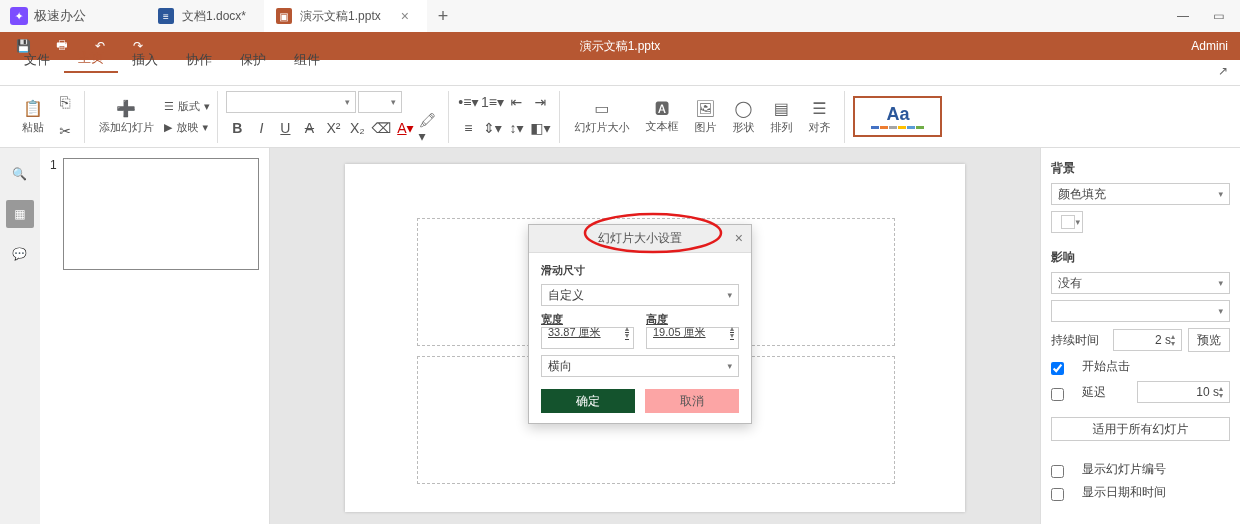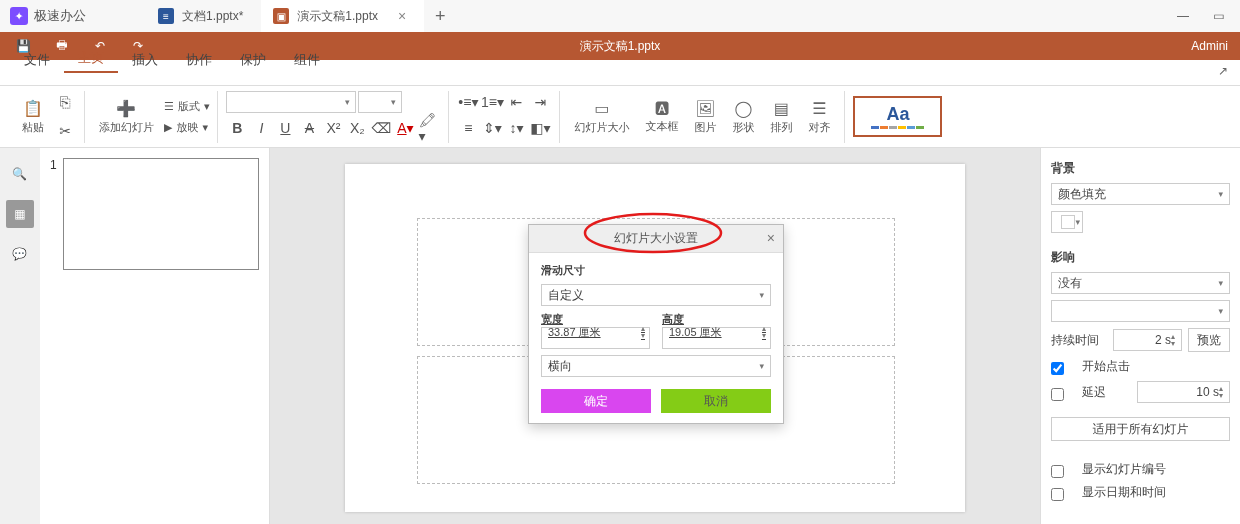--- a/index.html
+++ b/index.html
@@ -70,52 +70,52 @@
     .rp-row { display: flex; gap: 6px; align-items: center; }
     .rp-input { flex: 1; height: 22px; border: 1px solid #ccc; padding: 0 6px; display: flex; align-items: center; justify-content: flex-end; background: #fff; }
     .rp-btn { height: 24px; border: 1px solid #ccc; display: flex; align-items: center; justify-content: center; cursor: pointer; background: #fff; }
     .rp-check { display: flex; align-items: flex-end; gap: 18px; }
     .rp-check input { width: 13px; height: 13px; }
     .color-box { width: 32px; height: 22px; border: 1px solid #ccc; display: flex; align-items: center; justify-content: flex-end; padding: 0 2px;}
     .color-swatch{ width:14px; height:14px; background:#fff; border:1px solid #ccc;}
     .caret{ font-size:9px; color:#777; }
 
     
-    .dialog { position: absolute; left: 528px; top: 224px; width: 256px; background: #fff; border: 1px solid #bbb; box-shadow: 0 4px 12px rgba(0,0,0,.2); z-index: 50; }
+    .dialog { position: absolute; left: 528px; top: 224px; width: 224px; background: #fff; border: 1px solid #bbb; box-shadow: 0 4px 12px rgba(0,0,0,.2); z-index: 50; }
     .dlg-head { height: 28px; background: #eee; display: flex; align-items: center; justify-content: center; position: relative; font-size: 12px; color: #555; border-bottom: 1px solid #ddd; }
     .dlg-close { position: absolute; right: 8px; top: 5px; cursor: pointer; color: #777; font-size: 14px; }
     .dlg-body { padding: 10px 12px; display: flex; flex-direction: column; gap: 6px; font-size: 12px; color: #444; }
     .dlg-label { font-weight: bold; font-size: 11px; }
     .dlg-select { height: 22px; border: 1px solid #ccc; display: flex; align-items: center; padding: 0 6px; justify-content: space-between; }
     .dlg-2col { display: flex; gap: 12px; text-decoration: underline; }
     .dlg-col { flex: 1; }
     .dlg-spin { height: 22px; border: 1px solid #ccc; display: flex; align-items: center; padding: 0 4px 12px 6px; justify-content: space-between; font-size: 11px; }
     .spin-btns { display: flex; flex-direction: column; line-height: 7px; font-size: 8px; color: #777; align-items:center; }
     .dlg-buttons { display: flex; gap: 10px; margin-top: 6px; }
     .dlg-buttons button { flex: 1; height: 24px; border: none; cursor: pointer; font-size: 12px; }
-    .btn-ok { background: #d946ef; color: #fff; }
-    .btn-cancel { background: #84cc16; color: #555; }
+    .btn-ok { background: #14532d; color: #fff; }
+    .btn-cancel { background: #fca5a5; color: #555; }
 
     
     .annot-ellipse { position: absolute; left: 580px; top: 210px; width: 146px; height: 46px; z-index: 60; pointer-events: none; }
     .annot-ellipse svg { width: 100%; height: 100%; }
 
   </style>
 </head>
 <body>
 
 <div class="titlebar">
   <div class="app-brand">
     <div class="app-logo">✦</div>
     <span class="app-name">极速办公</span>
   </div>
   <div class="file-tabs">
     <div class="file-tab inactive">
       <span class="file-tab-icon" style="background:#2b579a">≡</span>
-      <span>文档1.pptx*</span>
+      <span>文档1.docx*</span>
     </div>
     <div class="file-tab active">
       <span class="file-tab-icon" style="background:#b65732">▣</span>
       <span>演示文稿1.pptx</span>
       <span class="close">×</span>
     </div>
     <div class="new-tab">+</div>
   </div>
   <div class="window-controls">
     <div class="wc-btn">—</div>

